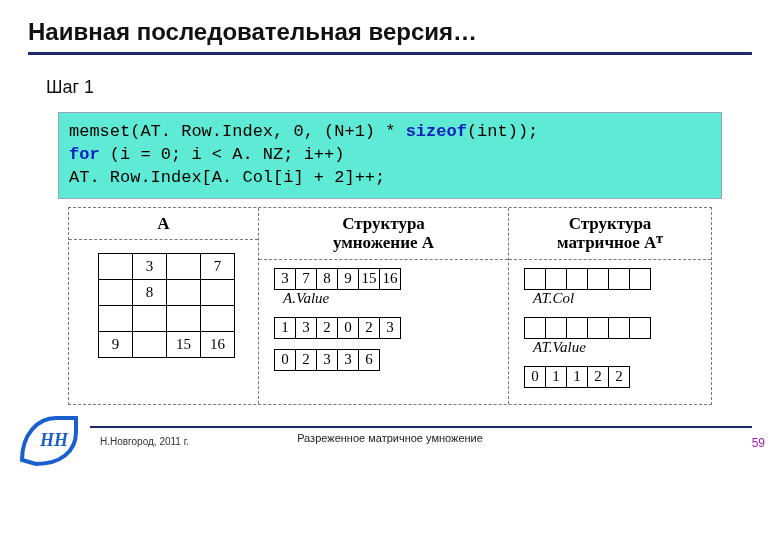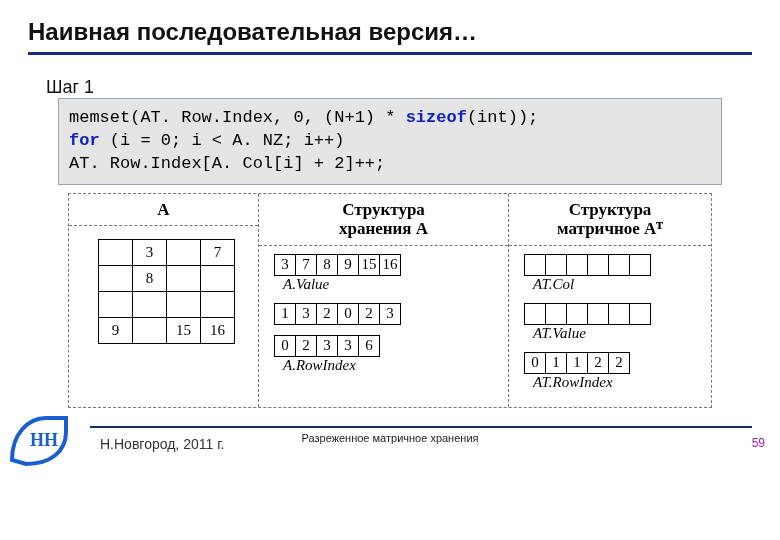--- a/index.html
+++ b/index.html
@@ -25,25 +25,26 @@
   }
   .title-rule {
     border: none;
     border-top: 3px solid #1a2c6b;
     margin-bottom: 22px;
   }
   .step-label {
     font-size: 18px;
     color: #111;
     margin-left: 18px;
+    margin-bottom: 14px;
   }
   .code-box {
     margin: 0 30px 8px 30px;
     border: 1px solid #9aa3b5;
-    background: #e5e5e5;
+    background: #5eead4;
     padding: 8px 10px;
     font-family: "Courier New", monospace;
     font-size: 17px;
     line-height: 1.35;
     color: #000;
   }
   .code-box .kw { color: #1020c0; font-weight: bold; }
   .diagram {
     margin: 0 40px;
     border: 1px dashed #777;
@@ -120,40 +121,40 @@
     height: 60px;
   }
   .footer-line {
     position: absolute;
     left: 90px; right: 28px; top: 14px;
     border-top: 2px solid #1a2c6b;
   }
   .footer-left {
     position: absolute;
     left: 100px; top: 24px;
-    font-size: 14px;
+    font-size: 10px;
     color: #333;
   }
   .footer-center {
     position: absolute;
     left: 50%; transform: translateX(-50%);
     top: 20px;
     font-size: 11px;
     color: #222;
   }
   .footer-pg {
     position: absolute;
     right: 15px; top: 24px;
     font-size: 12px;
     color: #a21caf;
   }
   .logo {
     position: absolute;
-    left: 6px; bottom: 4px;
-    width: 66px; height: 56px;
+    left: 16px; bottom: 4px;
+    width: 66px; height: 56px; font-style: italic;
   }
   .logo svg { width: 66px; height: 56px; }
 </style>
 </head>
 <body>
 
 <div class="slide">
   <div class="title">Наивная последовательная версия…</div>
   <hr class="title-rule">
 
@@ -192,21 +193,21 @@
           <div class="mcell">9</div>
           <div class="mcell"></div>
           <div class="mcell">15</div>
           <div class="mcell">16</div>
         </div>
       </div>
     </div>
 
     <div class="col col-mid">
       <div class="col-head">
-        <b><span>Структура</span><br><span>хранения A</span></b>
+        <b><span>Структура</span><br><span>умножение A</span></b>
       </div>
       <div class="col-body">
         <div class="arr-block">
           <div class="cells">
             <div class="cell">3</div>
             <div class="cell">7</div>
             <div class="cell">8</div>
             <div class="cell">9</div>
             <div class="cell">15</div>
             <div class="cell">16</div>
@@ -224,21 +225,20 @@
           </div>
         </div>
         <div class="arr-block">
           <div class="cells">
             <div class="cell">0</div>
             <div class="cell">2</div>
             <div class="cell">3</div>
             <div class="cell">3</div>
             <div class="cell">6</div>
           </div>
-          <div class="arr-label">A.RowIndex</div>
         </div>
       </div>
     </div>
 
     <div class="col col-right">
       <div class="col-head">
         <b><span>Структура</span><br><span>матричное Aᵀ</span></b>
       </div>
       <div class="col-body">
         <div class="arr-block">
@@ -264,30 +264,29 @@
           <div class="arr-label">AT.Value</div>
         </div>
         <div class="arr-block">
           <div class="cells">
             <div class="cell">0</div>
             <div class="cell">1</div>
             <div class="cell">1</div>
             <div class="cell">2</div>
             <div class="cell">2</div>
           </div>
-          <div class="arr-label">AT.RowIndex</div>
         </div>
       </div>
     </div>
   </div>
 
   <div class="footer">
     <div class="footer-line"></div>
     <div class="footer-left">Н.Новгород, 2011 г.</div>
-    <div class="footer-center">Разреженное матричное хранения</div>
+    <div class="footer-center">Разреженное матричное умножение</div>
     <div class="footer-pg">59</div>
     <div class="logo">
       <svg viewBox="0 0 66 56">
         <path d="M6 48 C6 22 22 6 40 6 L60 6 L60 20 C60 40 44 52 20 52 Z" fill="none" stroke="#1a5fcf" stroke-width="4"></path>
         <text x="24" y="34" font-family="serif" font-size="18" font-weight="bold" fill="#1a5fcf">HH</text>
       </svg>
     </div>
   </div>
 </div>
 

